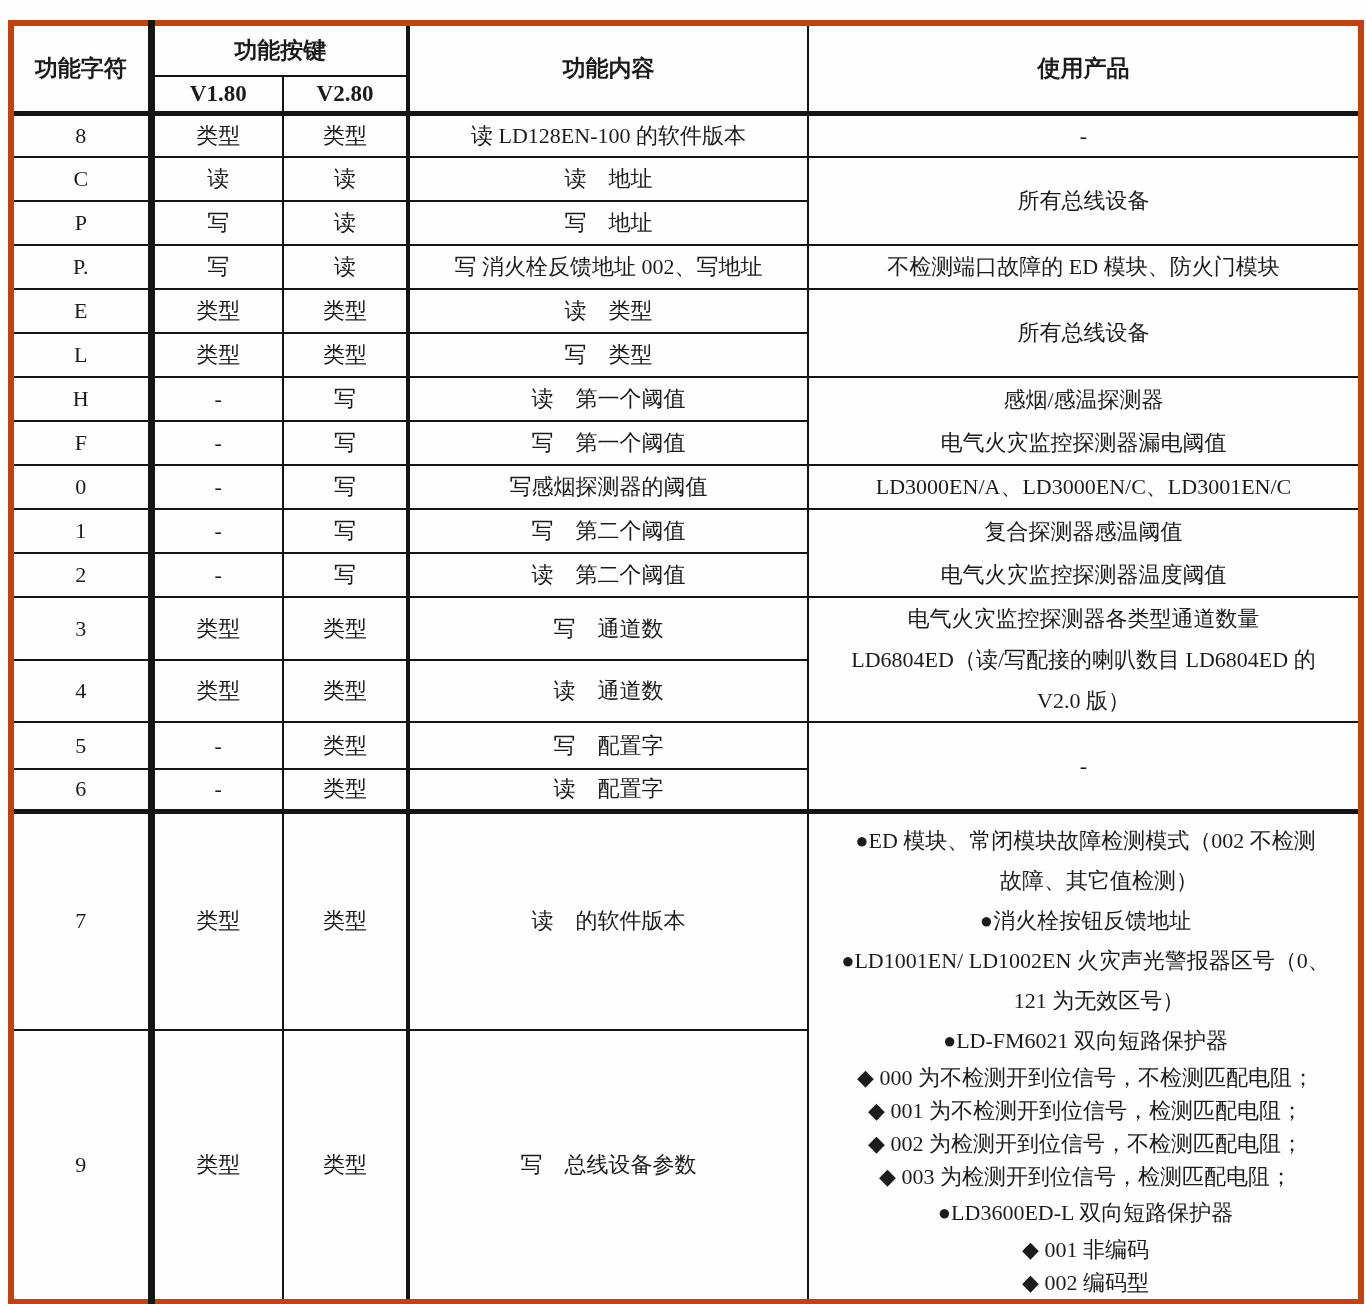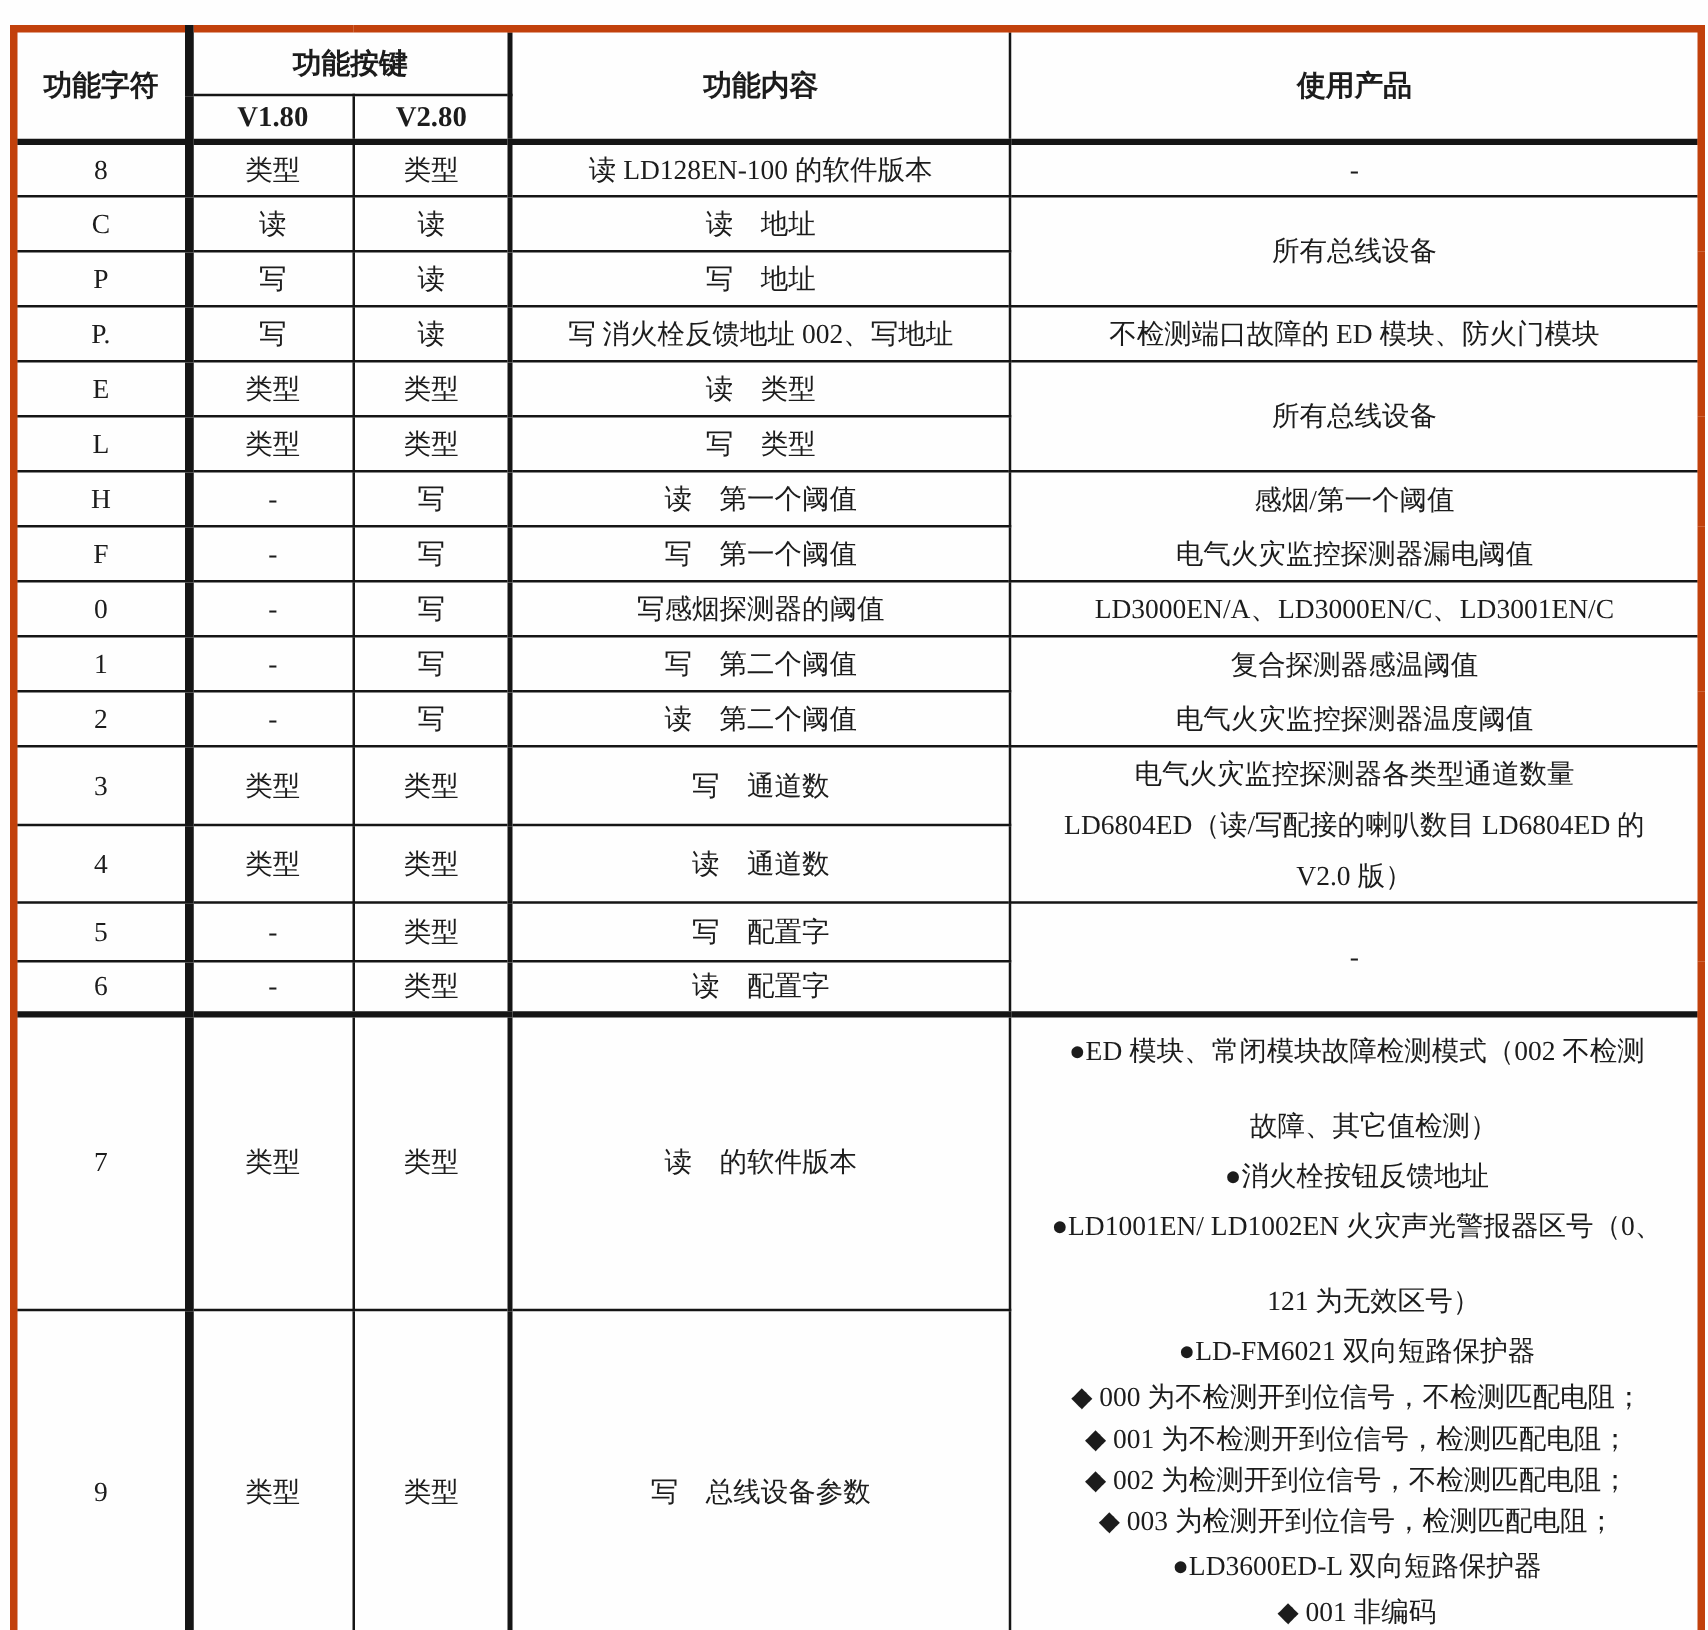--- a/index.html
+++ b/index.html
@@ -50,21 +50,21 @@
 
   .ln2 div { line-height:43px; }
   .ln3 div { line-height:41px; }
 
   td.notes {
     vertical-align:top;
     text-align:center;
     padding:7px 6px 0 10px;
   }
   .notes .m { line-height:40px; }
-  .notes .c { line-height:40px; padding-left:27px;margin-top:20px; }
+  .notes .c { line-height:40px; padding-left:27px; }
   .notes .s { line-height:33px; }
 </style>
 </head>
 <body>
 
 <table class="fn-table">
   <colgroup>
     <col style="width:140px">
     <col style="width:132px">
     <col style="width:125px">
@@ -129,21 +129,21 @@
     <td>类型</td>
     <td class="tm">写　类型</td>
   </tr>
 
   <tr class="std">
     <td>H</td>
     <td class="tl">-</td>
     <td>写</td>
     <td class="tm">读　第一个阈值</td>
     <td rowspan="2" class="ln2">
-      <div>感烟/第一个阈值</div>
+      <div>感烟/感温探测器</div>
       <div>电气火灾监控探测器漏电阈值</div>
     </td>
   </tr>
 
   <tr class="std">
     <td>F</td>
     <td class="tl">-</td>
     <td>写</td>
     <td class="tm">写　第一个阈值</td>
   </tr>

